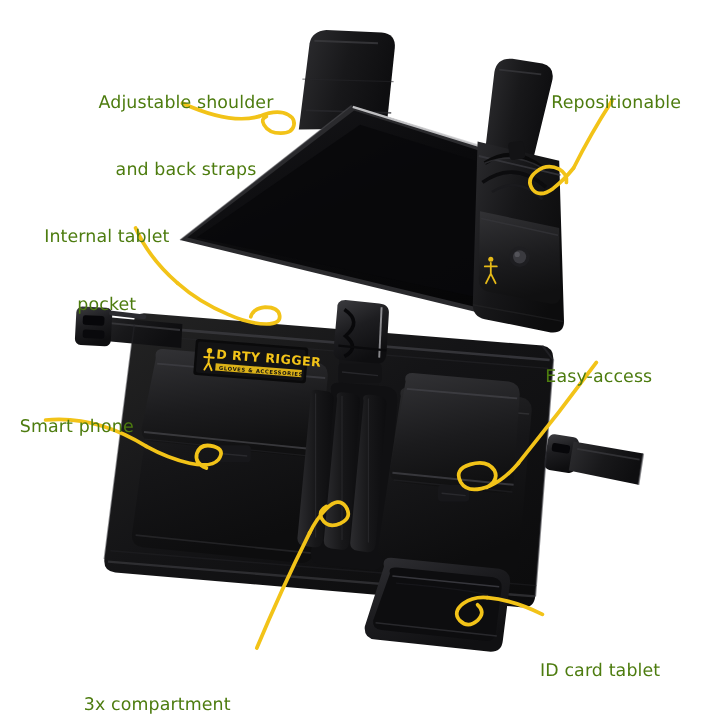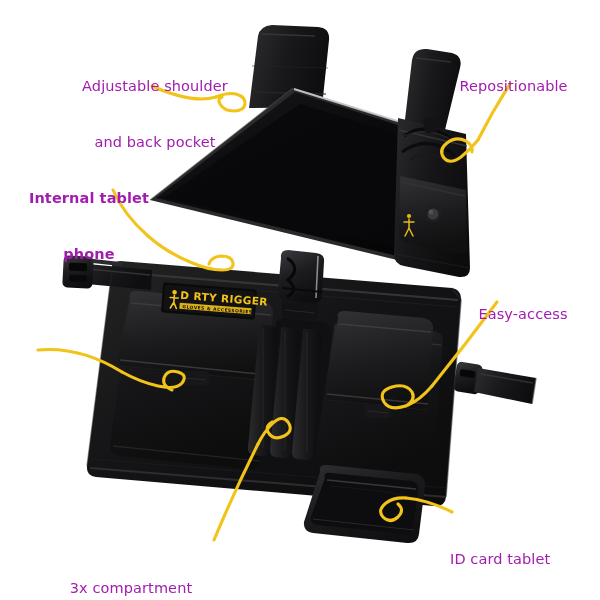--- a/index.html
+++ b/index.html
@@ -10,21 +10,21 @@
     font-family:"DejaVu Sans","Liberation Sans",sans-serif;
     overflow:hidden;
     position:relative;
   }
   #stage{position:absolute;inset:0;width:600px;height:600px;}
   #artwork{position:absolute;left:0;top:0;width:600px;height:600px;}
   #callouts{position:absolute;left:0;top:0;width:600px;height:600px;pointer-events:none;}
 
   .label{
     position:absolute;
-    color:#a21caf;
+    color:#4d7c0f;
     font-size:14.5px;
     line-height:1.28;
     letter-spacing:.1px;
     white-space:pre;
     font-family:"DejaVu Sans","Liberation Sans",sans-serif;
   }
   .label.c{text-align:center;}
   .label.l{text-align:left;}
 </style>
 </head>
@@ -279,36 +279,37 @@
       <g>
         <path d="M214,540 Q234,492 258,444"></path>
         <path d="M258,444 Q264,432 272,424 Q282,414 288,422 Q294,431 284,436
                  Q273,441 268,432 Q265,426 272,422"></path>
       </g>
     </g>
   </svg>
 
   <div class="label c" style="left:45px;top:40px;width:220px;">
     <div>Adjustable shoulder</div>
-    <div>and back pocket</div>
+    <div>and back straps</div>
   </div>
 
   <div class="label c" style="left:426px;top:40px;width:175px;">
     <div>Repositionable</div>
   </div>
 
-  <div class="label c" style="left:0px;top:152px;width:178px;font-weight:bold;">
+  <div class="label c" style="left:0px;top:152px;width:178px;">
     <div>Internal tablet</div>
-    <div>phone</div>
+    <div>pocket</div>
   </div>
 
   <div class="label c" style="left:0px;top:310px;width:128px;">
-  </div>
-
-  <div class="label c" style="left:446px;top:268px;width:154px;">
+    <div>Smart phone</div>
+  </div>
+
+  <div class="label c" style="left:422px;top:268px;width:154px;">
     <div>Easy-access</div>
   </div>
 
   <div class="label l" style="left:450px;top:513px;width:150px;">
     <div>ID card tablet</div>
   </div>
 
   <div class="label c" style="left:36px;top:542px;width:190px;">
     <div>3x compartment</div>
     

